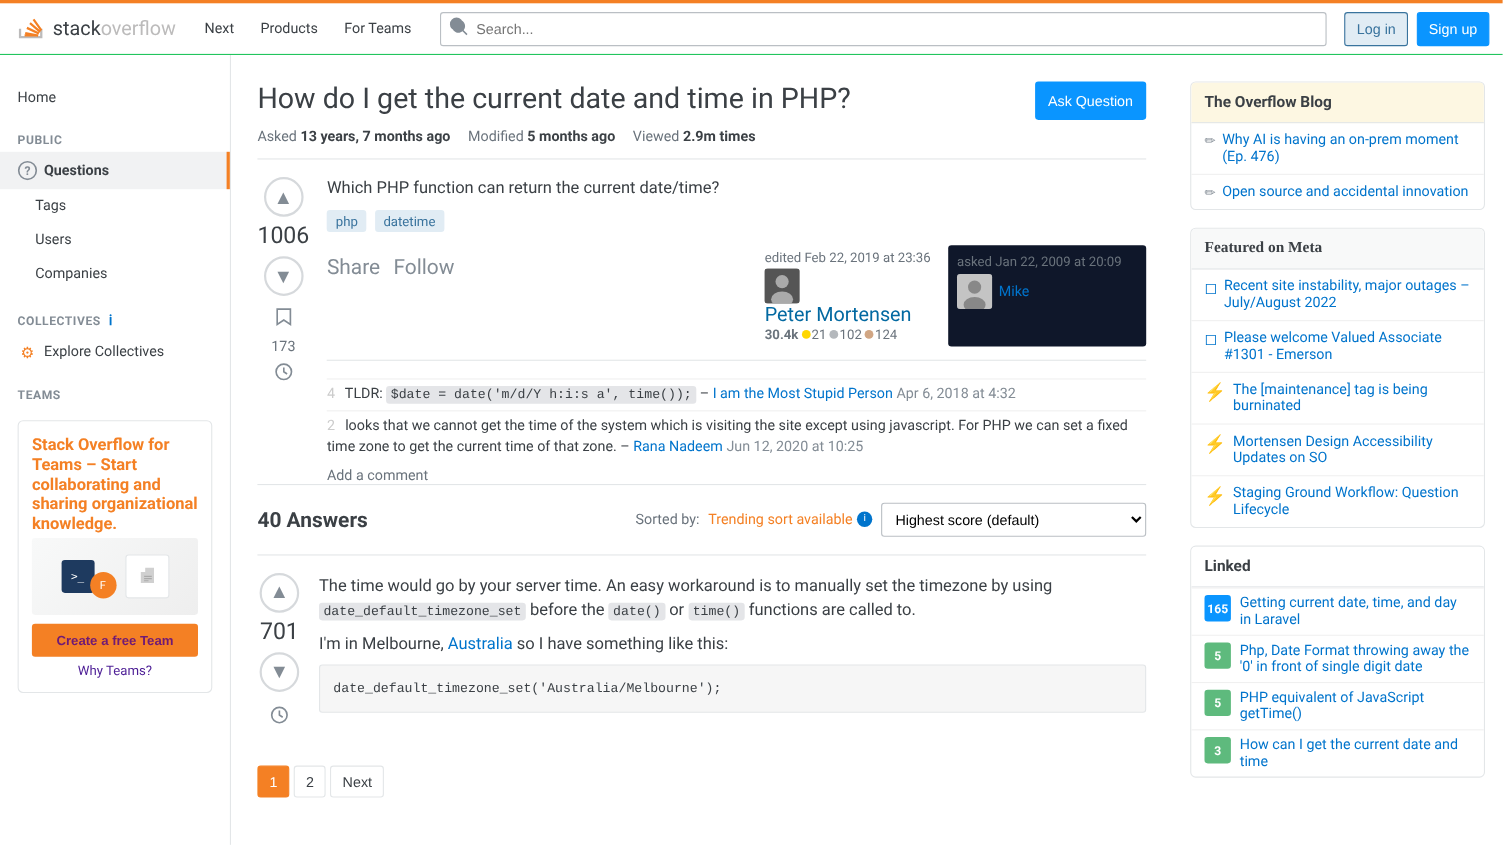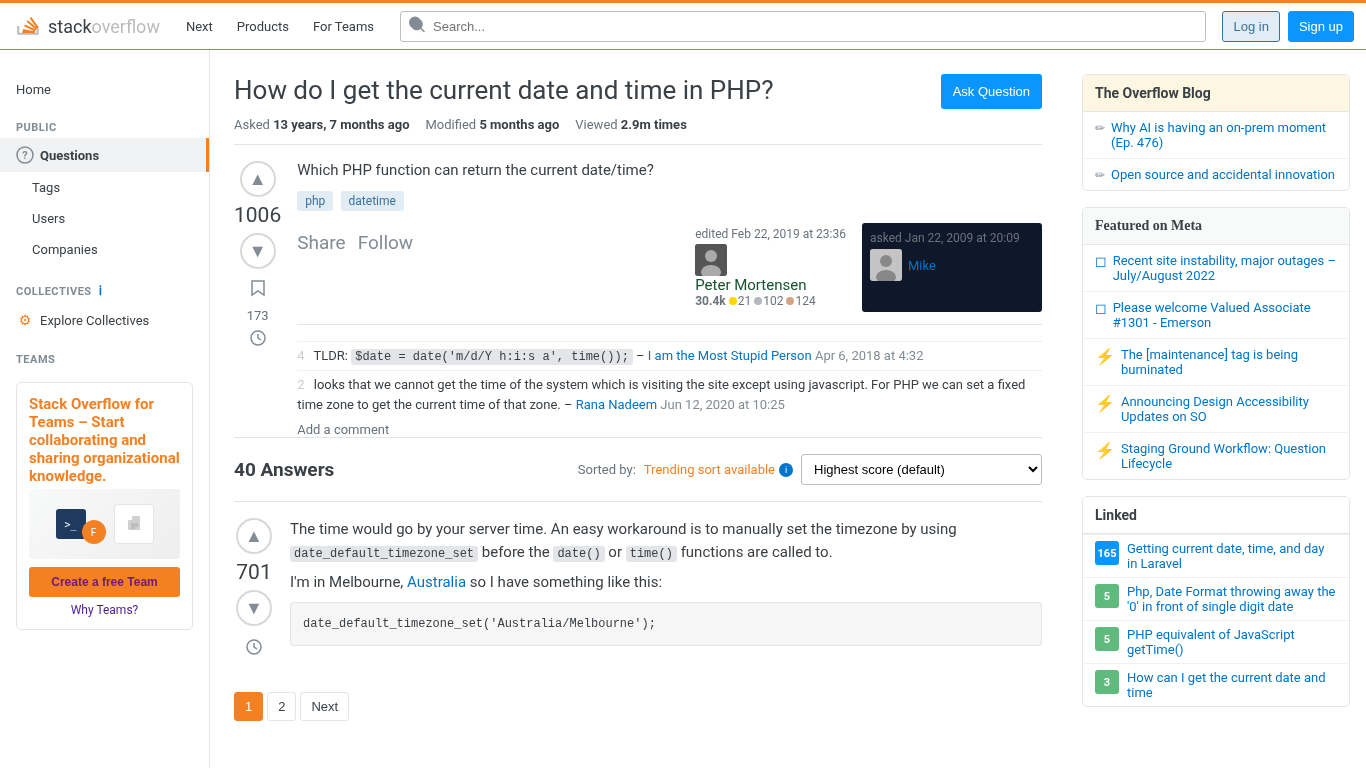--- a/index.html
+++ b/index.html
@@ -288,21 +288,21 @@
               <div style="margin-bottom:3px;">edited Feb 22, 2019 at 23:36</div>
               <div class="user-info">
                 <div class="user-avatar" style="background:#8b8b8b;">
                   <svg width="32" height="32" viewBox="0 0 32 32">
                       <rect width="32" height="32" fill="#555"></rect>
                       <circle cx="16" cy="12" r="6" fill="#aaa"></circle>
                       <ellipse cx="16" cy="28" rx="10" ry="7" fill="#aaa"></ellipse>
                     </svg>
                 </div>
                 <div>
-                  <div><a style="color:#14532d;text-decoration:none;font-size:15px;">Peter Mortensen</a></div>
+                  <div><a style="color:#0369a1;text-decoration:none;font-size:18px;">Peter Mortensen</a></div>
                   <div style="font-size:12px;">
                     <strong>30.4k</strong>
                     <span class="rep-dot dot-gold"></span><span>21</span>
                     <span class="rep-dot dot-silver"></span><span>102</span>
                     <span class="rep-dot dot-bronze"></span><span>124</span>
                   </div>
                 </div>
               </div>
             </div>
 
@@ -430,21 +430,21 @@
         <div class="widget-item">
           <span style="color:#0074cc; font-size:14px;">◻</span>
           <a>Please welcome Valued Associate #1301 - Emerson</a>
         </div>
         <div class="widget-item">
           <span style="color:#f48024; font-size:16px;">⚡</span>
           <a>The [maintenance] tag is being burninated</a>
         </div>
         <div class="widget-item">
           <span style="color:#f48024; font-size:16px;">⚡</span>
-          <a>Announcing Design Accessibility Updates on SO</a>
+          <a>Mortensen Design Accessibility Updates on SO</a>
         </div>
         <div class="widget-item">
           <span style="color:#f48024; font-size:16px;">⚡</span>
           <a>Staging Ground Workflow: Question Lifecycle</a>
         </div>
       </div>
     </div>
 
     <div class="sidebar-widget linked-widget">
       <div class="widget-header">Linked</div>

